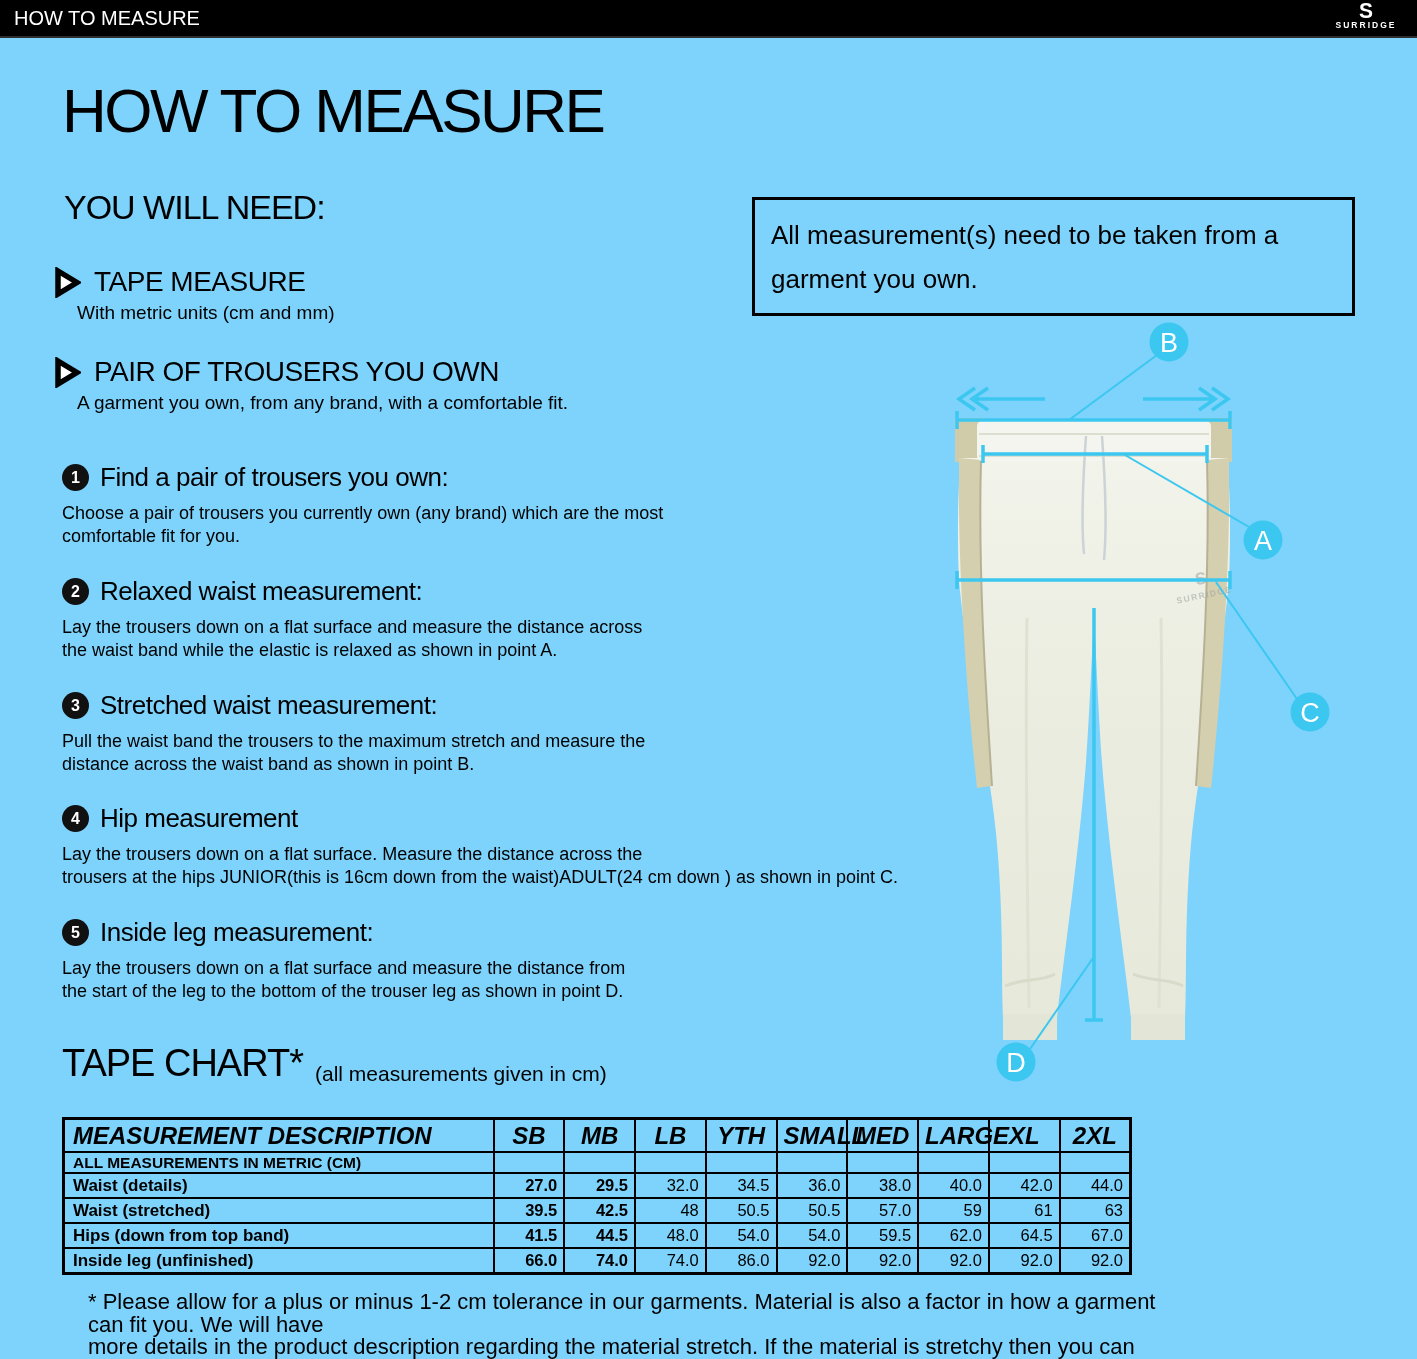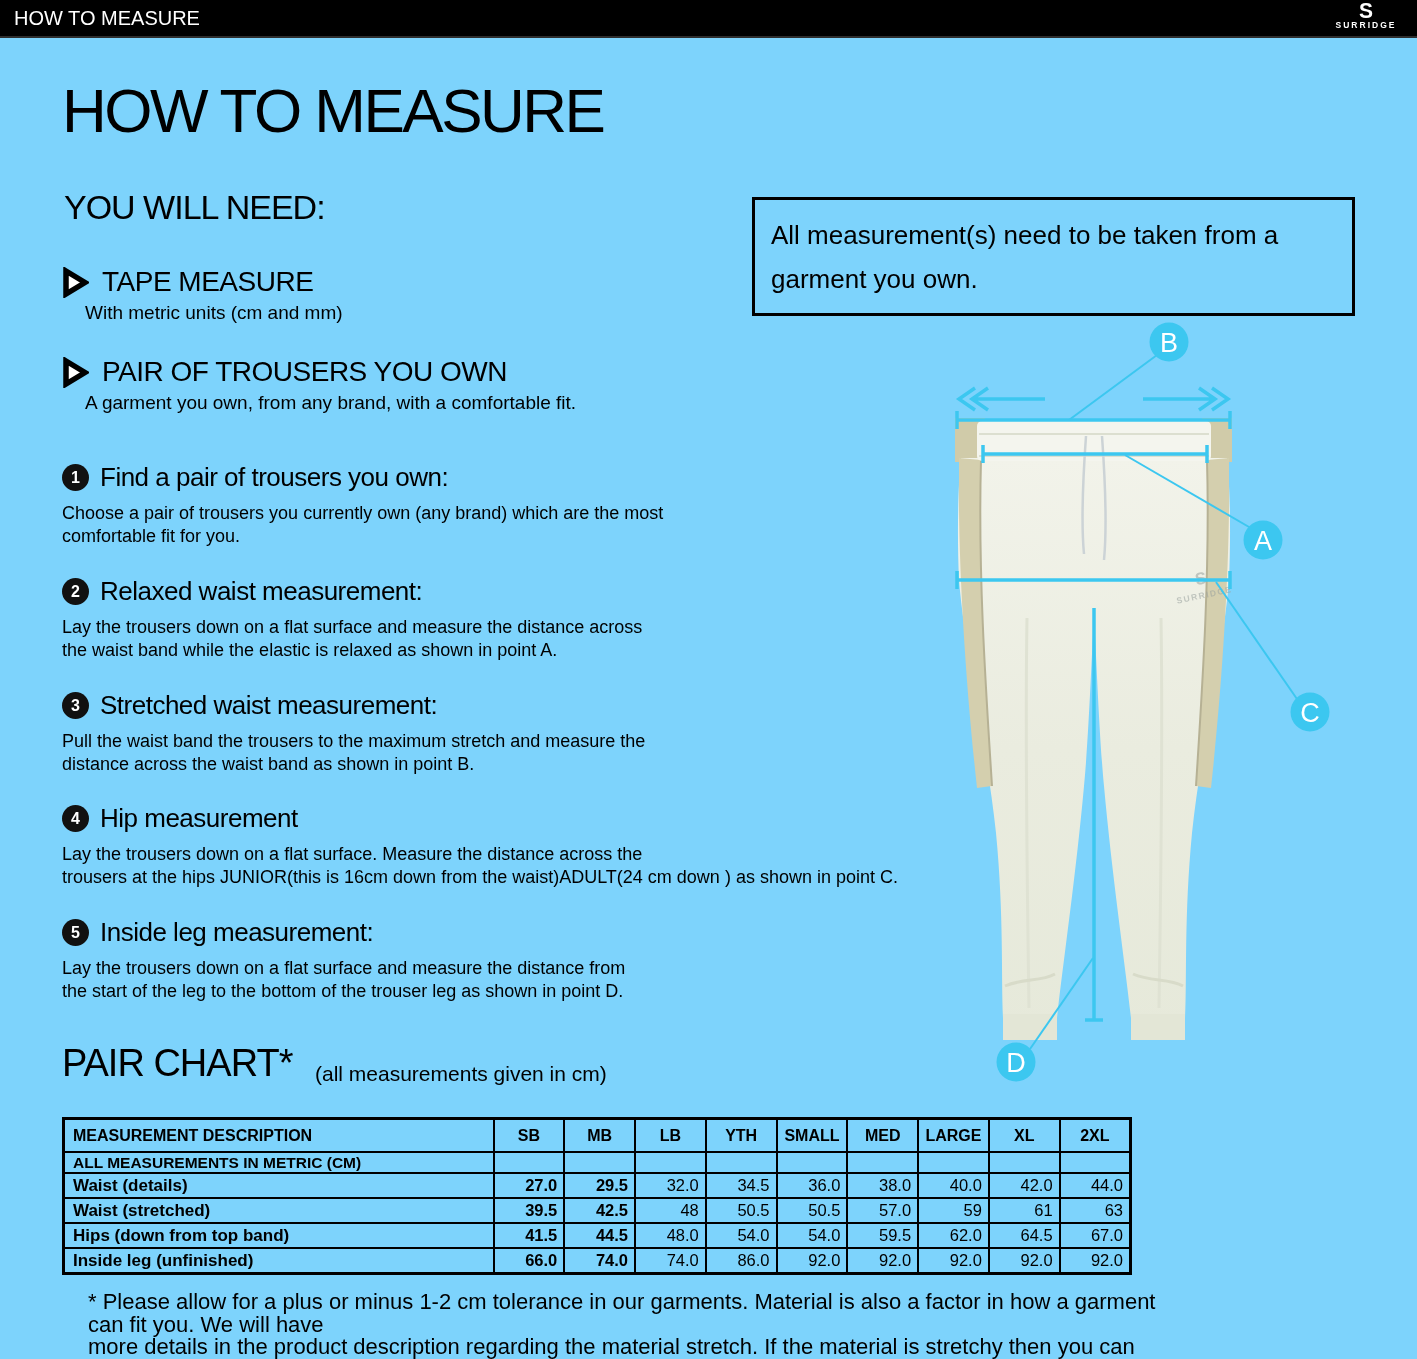--- a/index.html
+++ b/index.html
@@ -11,21 +11,21 @@
   .topbar-title{position:absolute;left:14px;top:0;line-height:36px;color:#fff;font-size:20px;letter-spacing:0;}
   .brand{position:absolute;right:16px;top:1px;width:70px;text-align:center;color:#fff;}
   .brand-s{font-size:21px;font-weight:800;line-height:19px;transform:scaleY(1.05);}
   .brand-name{font-size:8.5px;font-weight:700;letter-spacing:2px;line-height:10px;}
 
   
   .page-heading{position:absolute;left:62px;top:80px;font-size:62px;line-height:62px;letter-spacing:-2.5px;font-weight:400;}
 
   
   .ywn-heading{position:absolute;left:64px;top:188px;font-size:34px;letter-spacing:-1px;font-weight:400;}
-  .tool{position:absolute;left:62px;width:700px;}
+  .tool{position:absolute;left:54px;width:700px;}
   .tool-1{top:266px;}
   .tool-2{top:356px;}
   .tool-head{display:flex;align-items:center;gap:13px;}
   .tool-label{font-size:28px;letter-spacing:-0.5px;}
   .tool-desc{margin-top:4px;margin-left:23px;font-size:19px;}
 
   
   .step{position:absolute;left:62px;width:880px;}
   .step-1{top:462px;} .step-2{top:576px;} .step-3{top:690px;} .step-4{top:803px;} .step-5{top:917px;}
   .step-head{display:flex;align-items:center;gap:11px;}
@@ -40,21 +40,21 @@
 
   
   .figure{position:absolute;left:935px;top:318px;width:430px;height:770px;}
 
   
   .sc-heading{position:absolute;left:62px;top:1042px;font-size:38px;letter-spacing:-1px;}
   .sc-sub{position:absolute;left:315px;top:1062px;font-size:21px;}
   .size-table{position:absolute;left:62px;top:1117px;width:1070px;border-collapse:collapse;table-layout:fixed;
               border:3px solid #000;font-family:"Liberation Sans", sans-serif;}
   .size-table th,.size-table td{border:2px solid #000;padding:0 6px;vertical-align:middle;}
-  .size-table thead th{height:31px;font-size:16px;font-weight:700;text-align:center;}
+  .size-table thead th{height:31px;font-size:24px;font-weight:700;text-align:center;font-style:italic;}
   .size-table thead th.desc{text-align:left;padding-left:8px;}
   .size-table tr.metric td{height:19px;font-size:15.5px;font-weight:700;text-align:left;padding-left:8px;}
   .size-table tr.data td{height:23px;font-size:16.5px;text-align:right;}
   .size-table tr.data td.lbl{font-size:17px;font-weight:700;text-align:left;padding-left:8px;}
   .size-table tr.data td:nth-child(2),.size-table tr.data td:nth-child(3){font-weight:700;}
 
   
   .footer{position:absolute;left:62px;top:1291px;width:1090px;font-size:22px;line-height:22.5px;white-space:pre-line;margin-left:26px;}
 </style>
 </head>
@@ -230,21 +230,21 @@
       <text x="234" y="34">B</text>
       <circle cx="328" cy="222" r="19.5" fill="#3cc7f0"></circle>
       <text x="328" y="232">A</text>
       <circle cx="375" cy="394" r="19.5" fill="#3cc7f0"></circle>
       <text x="375" y="404">C</text>
       <circle cx="81" cy="744" r="19.5" fill="#3cc7f0"></circle>
       <text x="81" y="754">D</text>
     </g>
   </svg>
 
-  <div class="sc-heading">PAIR CHART*</div>
+  <div class="sc-heading">TAPE CHART*</div>
   <div class="sc-sub">(all measurements given in cm)</div>
 
   <table class="size-table">
     <colgroup>
       <col style="width:430px">
       <col span="9">
     </colgroup>
     <thead>
       <tr>
         <th class="desc">MEASUREMENT DESCRIPTION</th>

